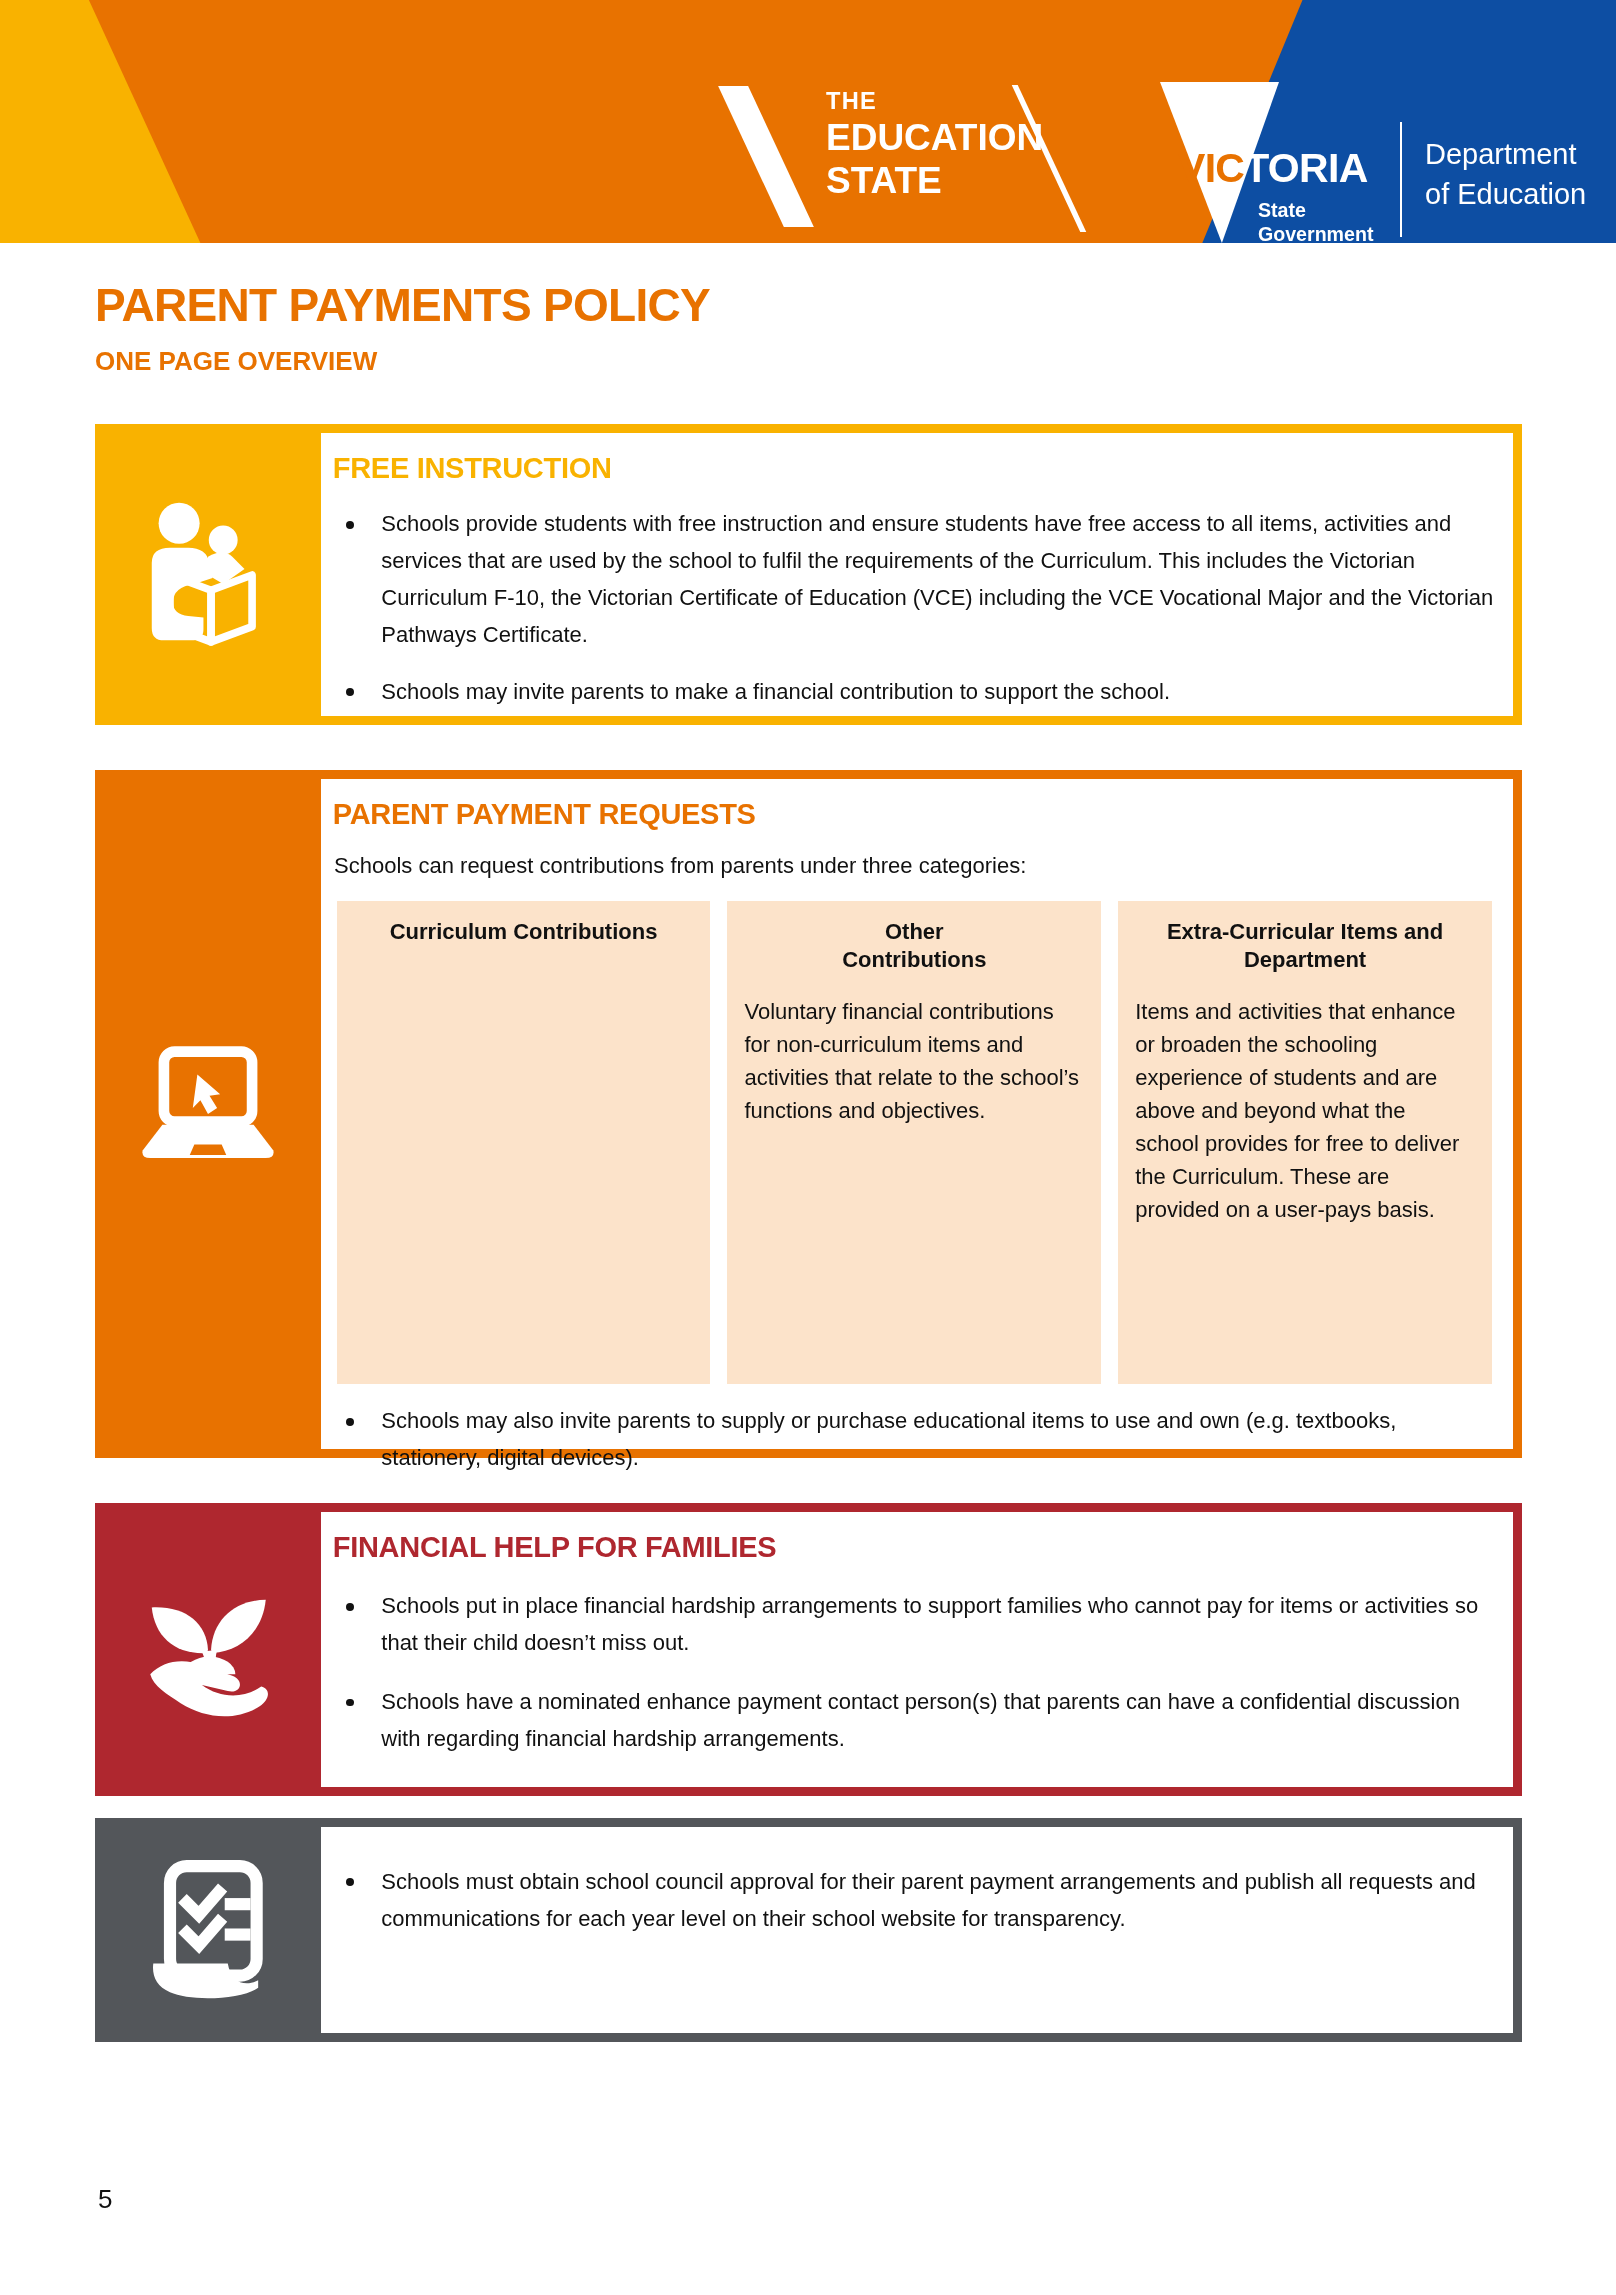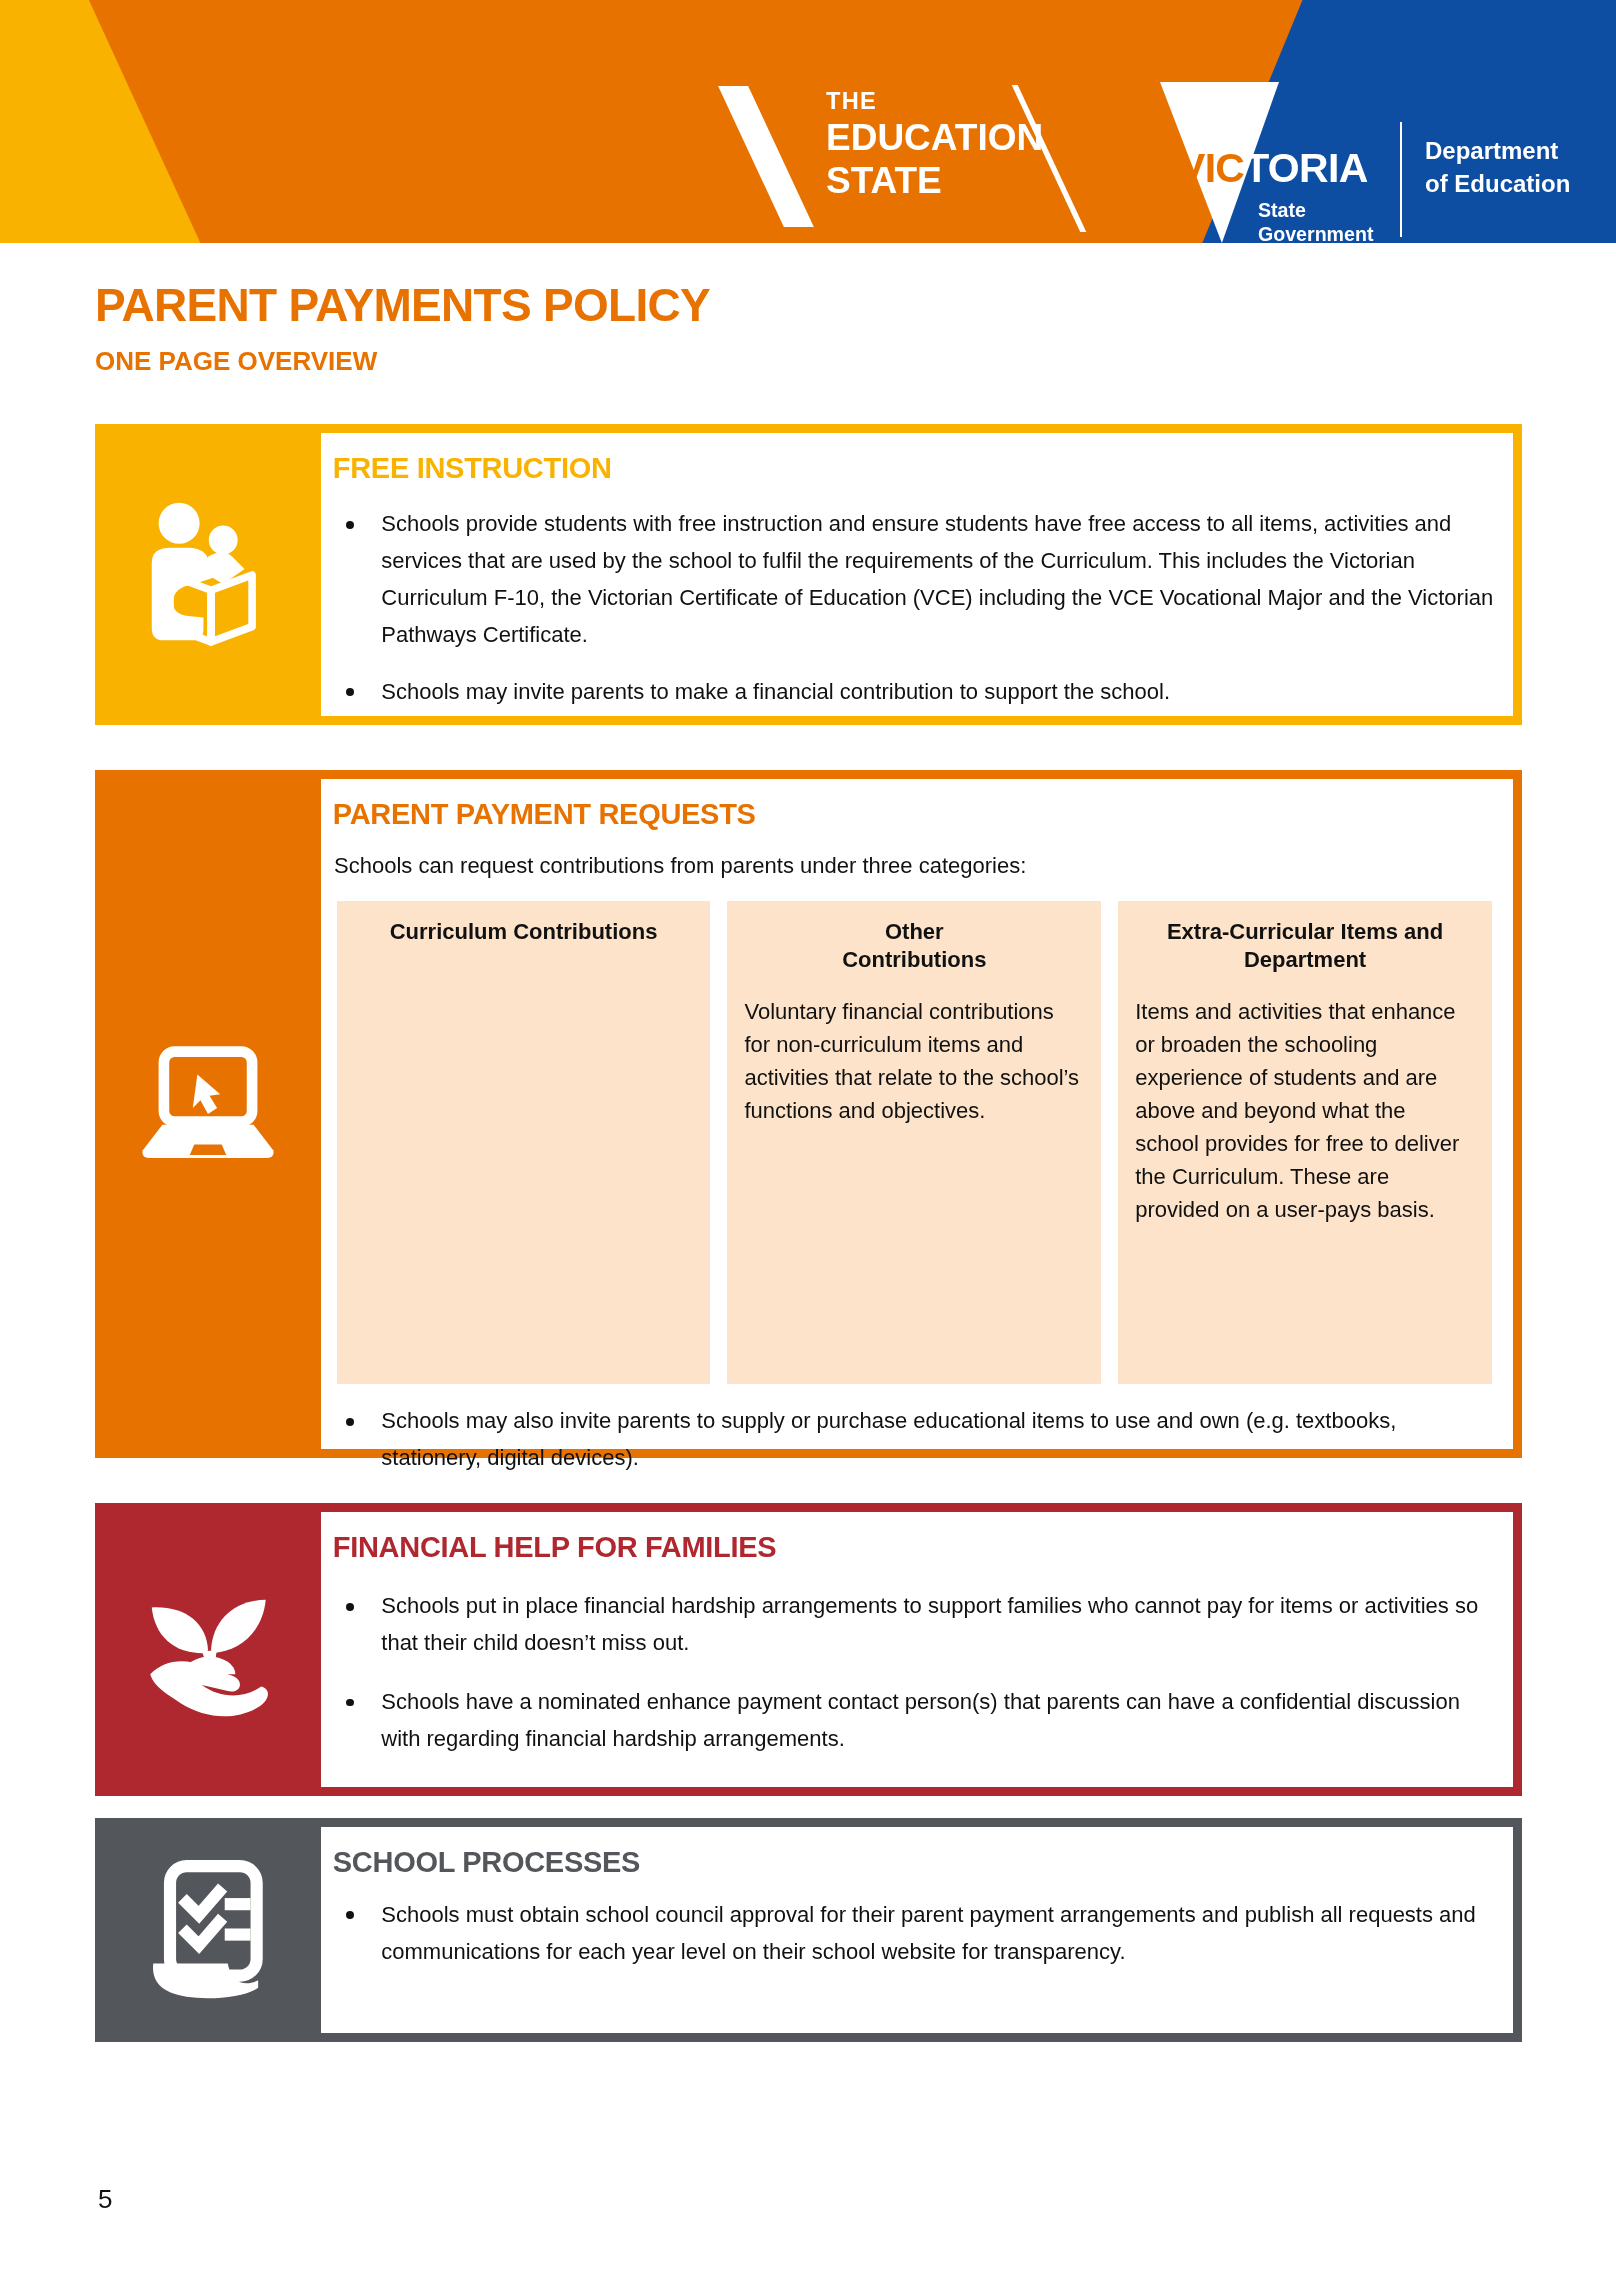--- a/index.html
+++ b/index.html
@@ -26,21 +26,21 @@
 
   
   .vic-triangle { position:absolute; left:1160px; top:82px; width:119px; height:161px;
     background:#fff; clip-path:polygon(0 0, 100% 0, 52% 100%); }
   .vic-word { position:absolute; left:1178px; top:148px; font-size:41px; font-weight:bold; line-height:1; letter-spacing:-0.7px; }
   .vic-word .vic { color:#E87200; }
   .vic-word .toria { color:#fff; }
   .vic-sub { position:absolute; left:1258px; top:198px; color:#fff; font-weight:bold;
     font-size:19.6px; line-height:1.25; }
   .vic-divider { position:absolute; left:1400px; top:122px; width:2px; height:115px; background:#ffffff; }
-  .dept { position:absolute; left:1425px; top:134px; color:#fff; font-size:24px; line-height:1.38; font-weight:bold; }
+  .dept { position:absolute; left:1425px; top:134px; color:#fff; font-size:29px; line-height:1.38; font-weight:normal; }
 
   
   .page-title { position:absolute; left:95px; top:278px; color:#E87200; font-size:46px; font-weight:bold; letter-spacing:-0.7px; }
   .page-subtitle { position:absolute; left:95px; top:346px; color:#E87200; font-size:26px; font-weight:bold; }
 
   
   .section { position:absolute; left:95px; width:1427px; }
   .sec-free       { top:424px;  height:301px;  background:#F9B200; }
   .sec-requests   { top:770px; height:688px; background:#E87200; }
   .sec-financial  { top:1503px; height:293px;  background:#AF272F; }
@@ -219,21 +219,20 @@
           <rect x="25" y="8" width="57" height="72" rx="11" fill="none" stroke="#fff" stroke-width="8"></rect>
           <path d="M36 32 l8 8 13 -15" fill="none" stroke="#fff" stroke-width="8" stroke-linecap="square"></path>
           <rect x="61" y="29" width="17" height="8" fill="#fff"></rect>
           <path d="M36 52 l8 8 13 -15" fill="none" stroke="#fff" stroke-width="8" stroke-linecap="square"></path>
           <rect x="61" y="49" width="17" height="8" fill="#fff"></rect>
           <path d="M14 72 H63 C65 84 74 88 83 83 L83 88 C72 96 38 97 25 91 C16 87 13 80 14 72 Z" fill="#fff"></path>
         </svg>
       </span>
     </div>
     <div class="sec-content">
-      <div class="sec-heading">SCHOOL PROCESSES</div>
       <div class="bullets">
         <div class="bullet">
           <span class="dot"></span>
           <div class="btext">Schools must obtain school council approval for their parent payment arrangements and publish all requests and communications for each year level on their school website for transparency.</div>
         </div>
       </div>
     </div>
   </div>
 
   <div class="page-number">5</div>

